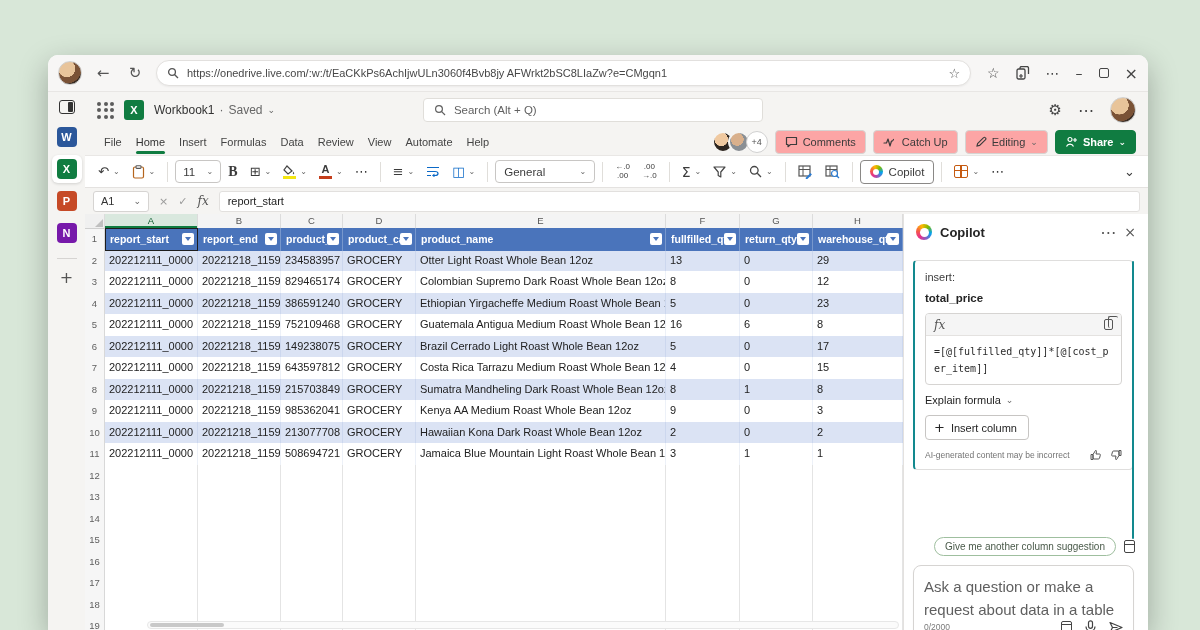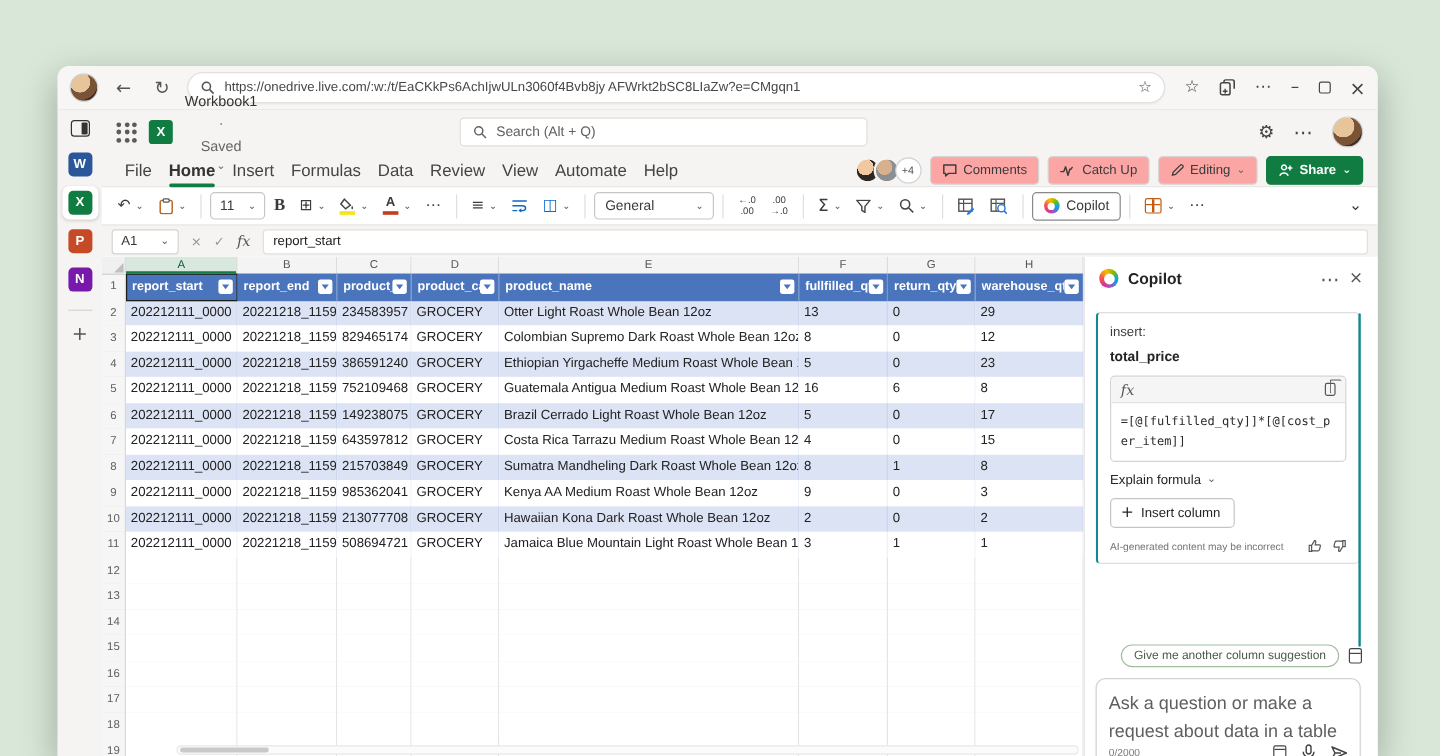--- a/index.html
+++ b/index.html
@@ -39,31 +39,31 @@
   .rail-plus { font-size:16px; color:#555; }
 
   .main { flex:1; display:flex; flex-direction:column; min-width:0; }
 
   
   .o-header { height:36px; display:flex; align-items:center; padding:0 12px; gap:10px; }
   .waffle { display:grid; grid-template-columns:repeat(3,4px); grid-gap:2.5px; }
   .waffle i { width:4px; height:4px; background:#5b5b5b; border-radius:50%; }
   .xl-tile { width:20px; height:20px; border-radius:3px; background:#107c41; color:#fff; font-weight:bold;
     font-size:11px; display:flex; align-items:center; justify-content:center; position:relative; }
-  .doc-title { font-size:12px; color:#333; display:flex; align-items:center; gap:5px;flex-direction:column; }
+  .doc-title { font-size:12px; color:#333; display:flex; align-items:center; gap:5px; }
   .doc-title .muted { color:#666; }
   .chev { font-size:9px; color:#666; }
   .o-search { width:340px; height:24px; margin:0 auto; background:#fff; border:1px solid #e0deda;
     border-radius:4px; display:flex; align-items:center; gap:8px; padding:0 10px; color:#616161; font-size:11.5px; }
   .o-right { display:flex; align-items:center; gap:16px; margin-left:auto; color:#444; }
 
   
   .menubar { height:27px; display:flex; align-items:center; padding:0 12px; gap:4px; }
-  .mtab { font-size:14px; color:#444; padding:4px 7px; position:relative; cursor:default; }
-  .mtab.active { font-weight:bold; color:#333; }
+  .mtab { font-size:11px; color:#444; padding:4px 7px; position:relative; cursor:default; }
+  .mtab.active { font-weight:normal; color:#333; }
   .mtab.active::after { content:""; position:absolute; left:7px; right:7px; bottom:-2px; height:3px;
     background:#107c41; border-radius:2px; }
   .m-right { margin-left:auto; display:flex; align-items:center; gap:7px; }
   .presence { display:flex; align-items:center; }
   .p-av { width:22px; height:22px; border-radius:50%; border:2px solid #f5f4f2; }
   .p-av.a1 { background:radial-gradient(circle at 40% 35%, #f0c9a0 0 42%, #2e2620 43%); }
   .p-av.a2 { background:radial-gradient(circle at 40% 35%, #d9b08c 0 40%, #8a8f94 41%); margin-left:-6px; }
   .p-more { width:22px; height:22px; border-radius:50%; background:#fff; border:1px solid #d0d0d0; font-size:9px;
     display:flex; align-items:center; justify-content:center; color:#555; margin-left:-4px; }
   .m-btn { height:24px; border:1px solid #d6d4d2; background:#fca5a5; border-radius:4px; display:flex;

